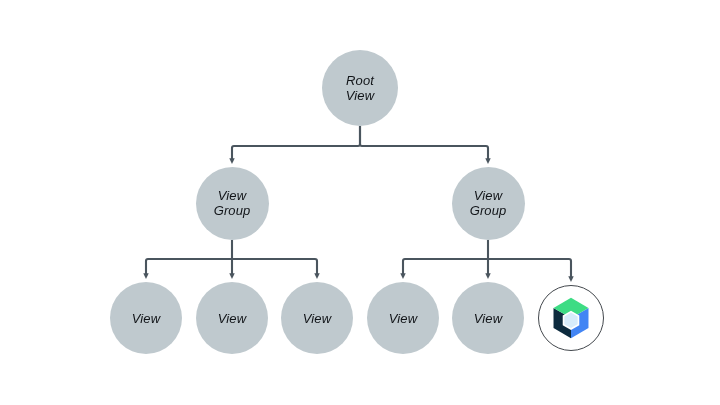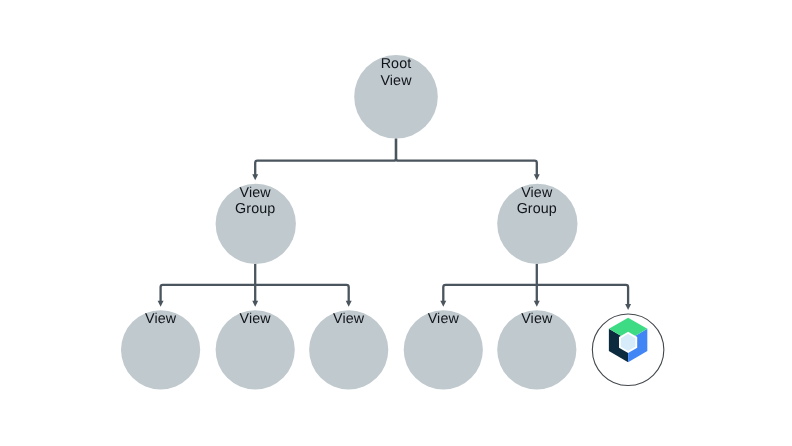--- a/index.html
+++ b/index.html
@@ -19,22 +19,24 @@
     position: absolute;
     left: 0;
     top: 0;
     width: 720px;
     height: 405px;
   }
   .node {
     position: absolute;
     border-radius: 50%;
     display: flex;
+    align-items: center;
     justify-content: center;
     box-sizing: border-box;
+    font-style: italic;
   }
   .node-filled {
     background: #bfc9ce;
   }
   .node-label {
     text-align: center;
     color: #111418;
     font-size: 13px;
     line-height: 15px;
     letter-spacing: 0.1px;

